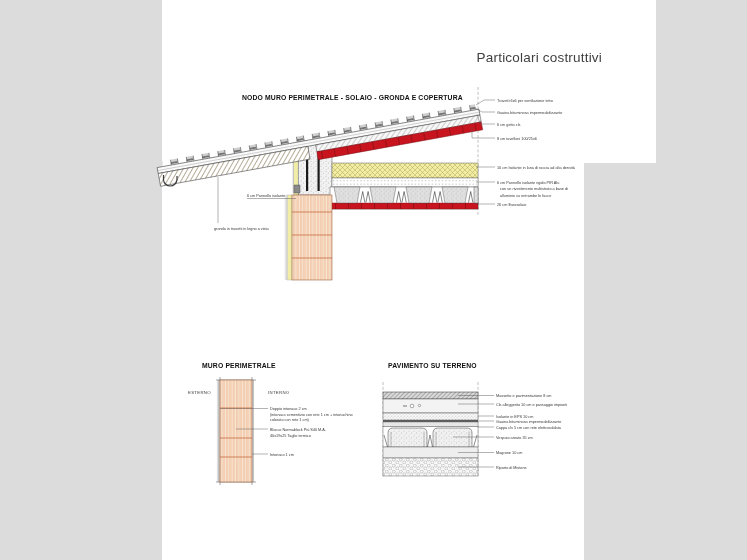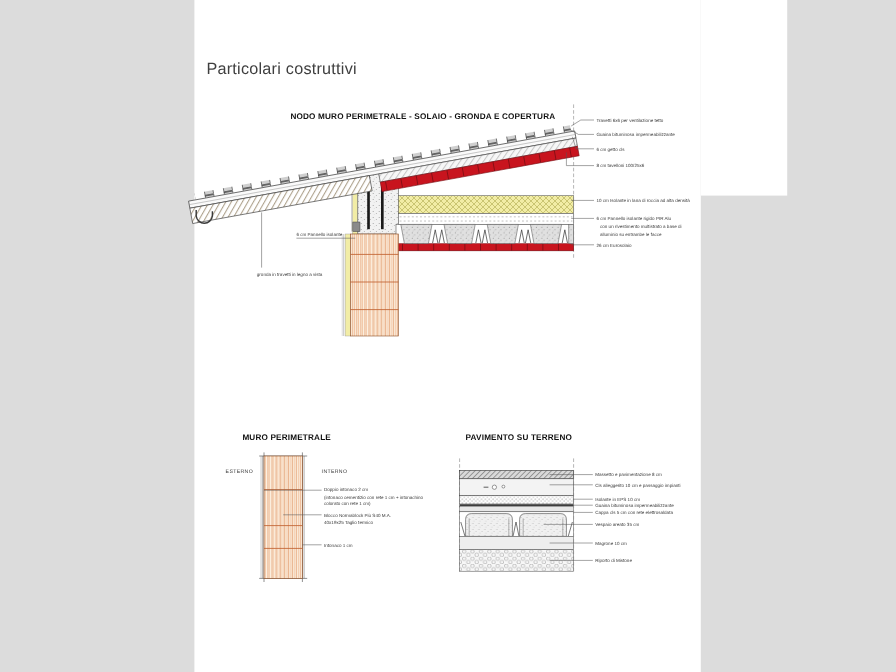--- a/index.html
+++ b/index.html
@@ -4,21 +4,21 @@
 <style>
   html,body{margin:0;padding:0;}
   .stage{
     position:relative;width:747px;height:560px;overflow:hidden;
     background:var(--background,#dcdcdc);
     font-family:"Liberation Sans","DejaVu Sans",sans-serif;
   }
   .page{position:absolute;left:162px;top:0;width:422px;height:560px;background:var(--page,#ffffff);}
   .page-ext{position:absolute;left:584px;top:0;width:72px;height:163px;background:var(--page,#ffffff);}
   .title{
-    position:absolute;left:172px;top:50px;width:430px;text-align:left;
+    position:absolute;left:172px;top:50px;width:430px;text-align:right;
     font-size:13.5px;color:#3f3f3f;letter-spacing:.2px;
   }
   .sec-heading{
     position:absolute;font-size:6.8px;font-weight:bold;color:#101010;letter-spacing:.15px;white-space:nowrap;
   }
   .h-node{left:242px;top:94px;}
   .h-muro{left:202px;top:362px;}
   .h-pav{left:388px;top:362px;}
   svg{position:absolute;overflow:visible;}
   svg text{font-family:"Liberation Sans","DejaVu Sans",sans-serif;fill:#3a3a3a;}

